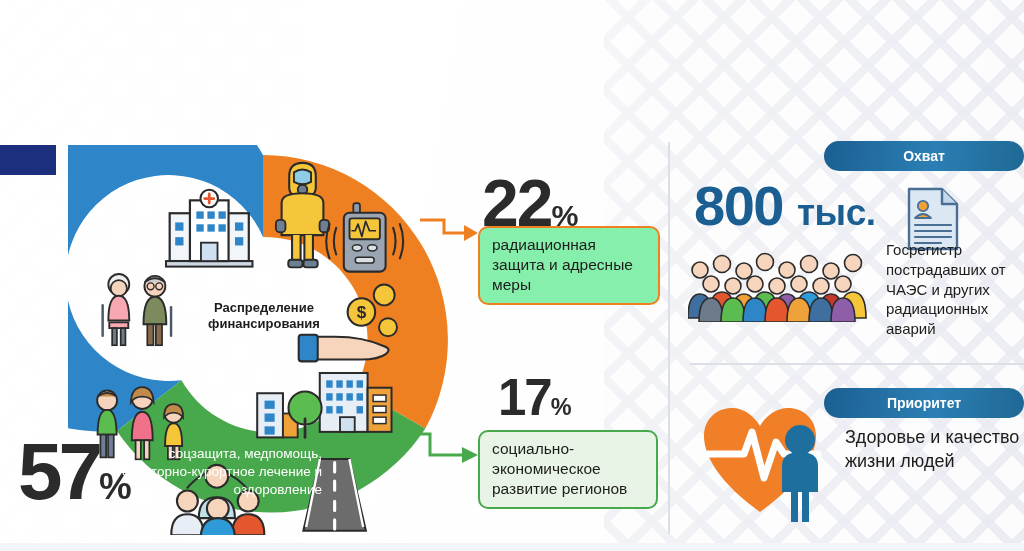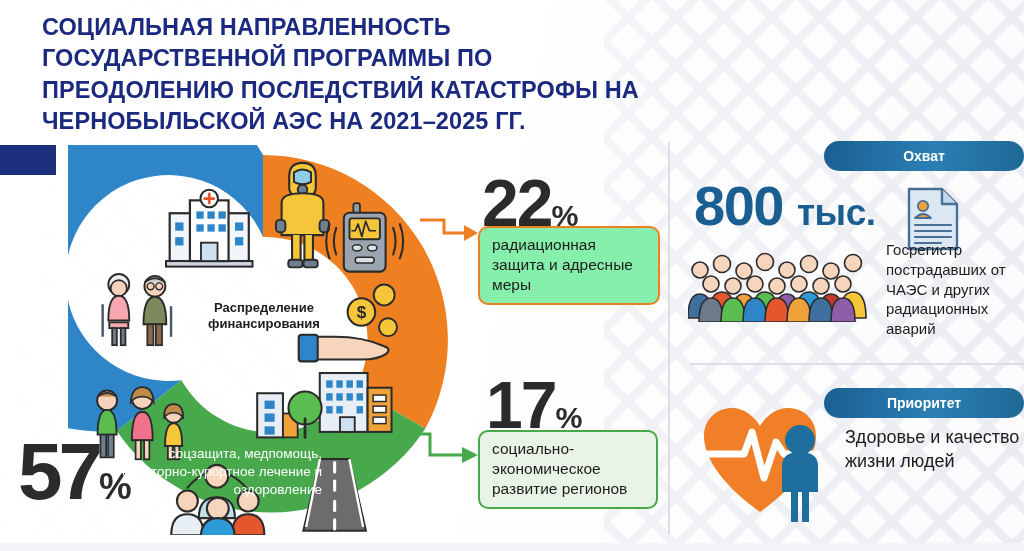--- a/index.html
+++ b/index.html
@@ -160,21 +160,21 @@
   
   #callout-22 { left: 470px; top: 170px; width: 200px; height: 140px; }
   #callout-22 .pct { left: 12px; top: 0px; font-size: 66px; }
   #callout-22 .box {
     left: 8px; top: 56px; width: 182px;
     background: #86efac;
     border-color: #ef8022;
   }
   
   #callout-17 { left: 470px; top: 372px; width: 200px; height: 145px; }
-  #callout-17 .pct { left: 16px; top: 0px; font-size: 66px; }
+  #callout-17 .pct { left: 28px; top: 0px; font-size: 51px; }
   #callout-17 .box {
     left: 8px; top: 58px; width: 180px;
     background: #e8f5e6;
     border-color: #47a94b;
   }
 
   
   #callout-57 {
     position: absolute;
     left: 18px; top: 432px;
@@ -259,21 +259,20 @@
 <body>
 
 <div id="infographic">
 
   <div class="lattice left"></div>
   <div class="lattice"></div>
   <div class="lattice-fade"></div>
   <div class="bottom-strip"></div>
   <div class="navy-tab"></div>
 
-  <div class="title">СОЦИАЛЬНАЯ НАПРАВЛЕННОСТЬ ГОСУДАРСТВЕННОЙ ПРОГРАММЫ ПО ПРЕОДОЛЕНИЮ ПОСЛЕДСТВИЙ КАТАСТРОФЫ НА ЧЕРНОБЫЛЬСКОЙ АЭС НА 2021–2025 ГГ.</div>
 
   <div class="v-divider"></div>
   <div class="h-divider"></div>
 
   <div class="donut-wrap">
     <svg class="donut-svg" width="390" height="390" viewBox="0 0 390 390">
       <defs>
         <clipPath id="clipBlue">
           <path d="M195,195 L195,10 A185,185 0 1,0 47.6,287.2 Z"></path>
         </clipPath>

